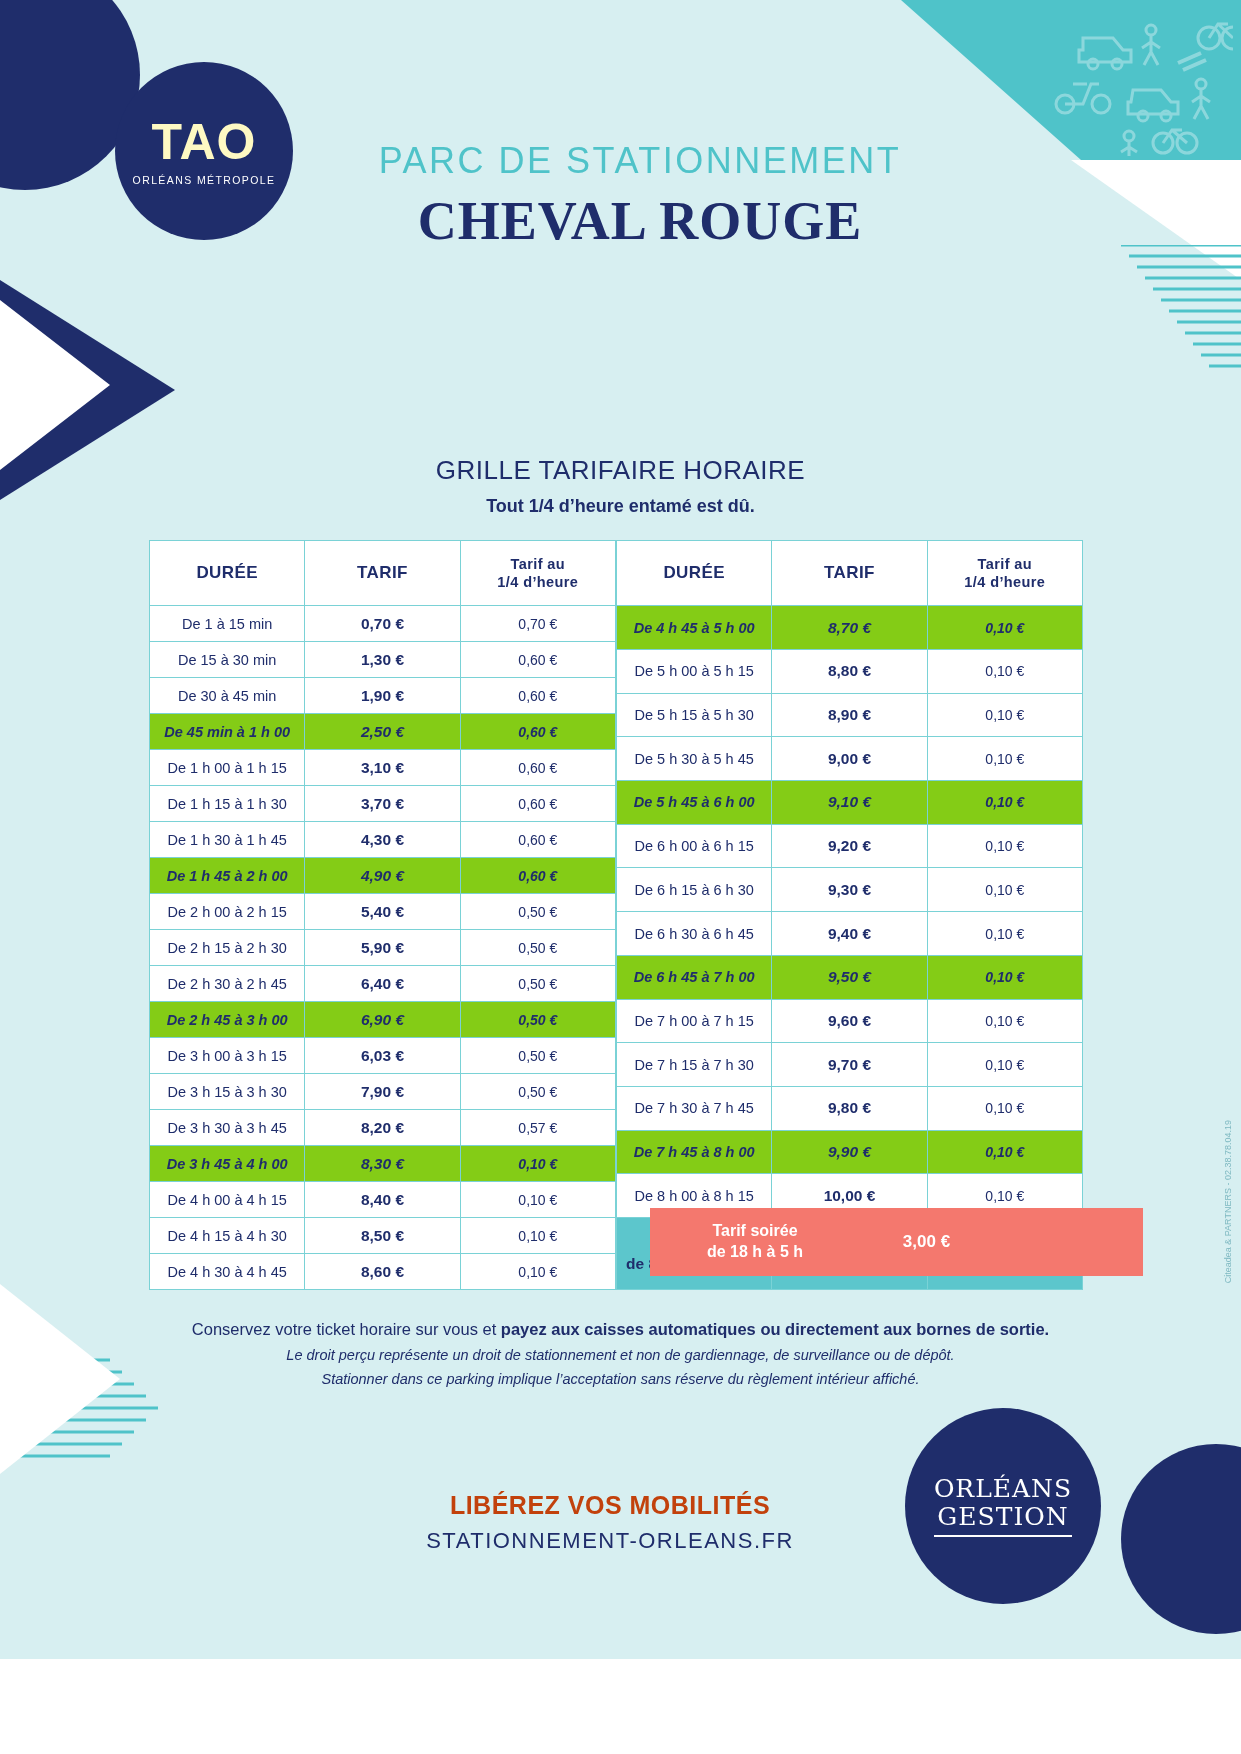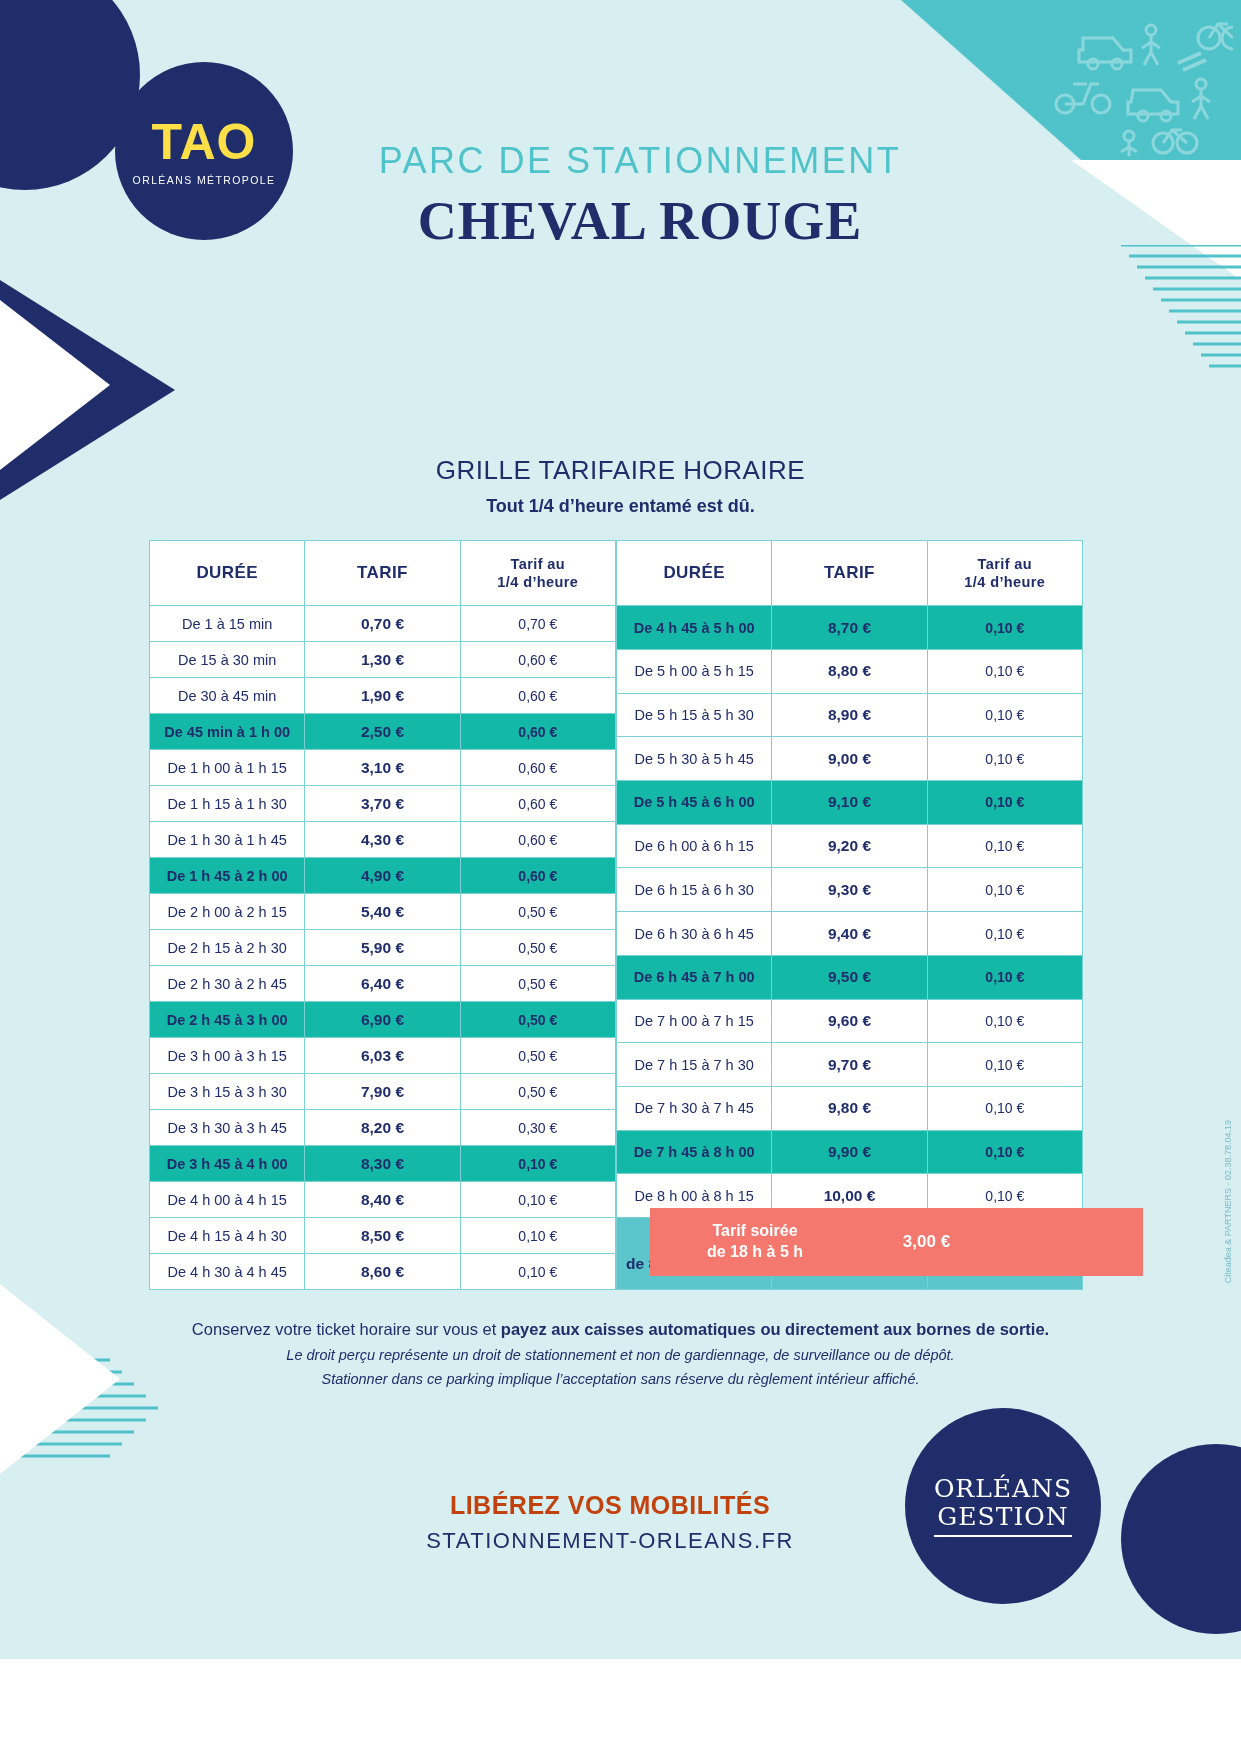--- a/index.html
+++ b/index.html
@@ -92,21 +92,21 @@
     width: 178px; height: 178px;
     border-radius: 50%;
     background: #1f2d6b;
     display: flex;
     flex-direction: column;
     align-items: center;
     justify-content: center;
     z-index: 3;
   }
   .tao-word {
-    color: #fde047;
+    color: #fef9c3;
     font-size: 50px;
     font-weight: bold;
     letter-spacing: 1px;
     line-height: 1;
     font-family: "Liberation Sans", sans-serif;
   }
   .tao-sub {
     color: #fff;
     font-size: 10.5px;
     letter-spacing: 1.4px;
@@ -192,21 +192,21 @@
     line-height: 1.25;
   }
   table.tarif td {
     font-size: 14.5px;
     padding: 7px 4px;
     height: 21px;
   }
   table.tarif td.duree { width: 200px; }
   table.tarif td.tarif { width: 125px; font-weight: bold; font-size: 15.5px; }
   table.tarif td.quart { width: 140px; font-size: 14px; }
-  tr.hl td { background: #14b8a6; font-weight: bold; }
+  tr.hl td { background: #84cc16; font-weight: bold; font-style: italic; }
   tr.hl td.duree { font-weight: bold; }
   tr.hl td.quart { font-weight: bold; }
   tr.forfait td {
     background: #5cc6cc;
     font-weight: bold;
     font-size: 15.5px;
     line-height: 1.3;
     padding: 9px 4px;
   }
 
@@ -502,21 +502,21 @@
           <td class="quart">0,50 €</td>
         </tr>
         <tr>
           <td class="duree">De 3 h 15 à 3 h 30</td>
           <td class="tarif">7,90 €</td>
           <td class="quart">0,50 €</td>
         </tr>
         <tr>
           <td class="duree">De 3 h 30 à 3 h 45</td>
           <td class="tarif">8,20 €</td>
-          <td class="quart">0,30 €</td>
+          <td class="quart">0,57 €</td>
         </tr>
         <tr class="hl">
           <td class="duree">De 3 h 45 à 4 h 00</td>
           <td class="tarif">8,30 €</td>
           <td class="quart">0,10 €</td>
         </tr>
         <tr>
           <td class="duree">De 4 h 00 à 4 h 15</td>
           <td class="tarif">8,40 €</td>
           <td class="quart">0,10 €</td>

